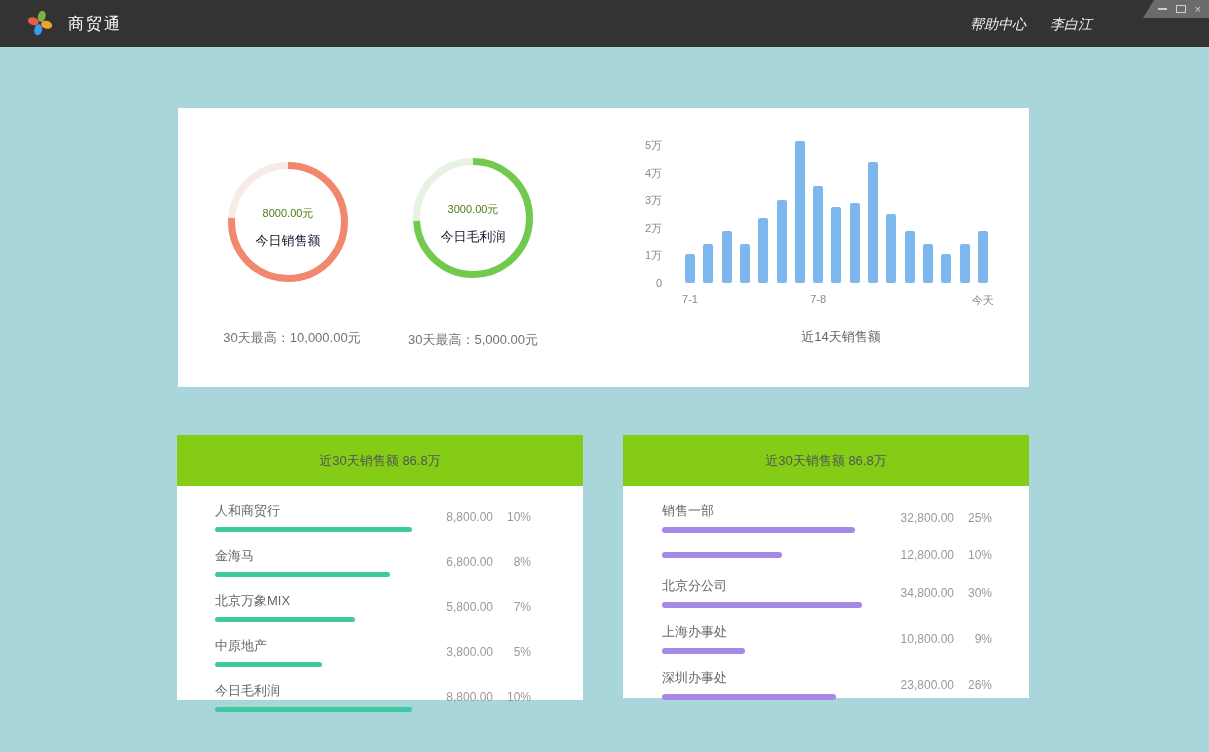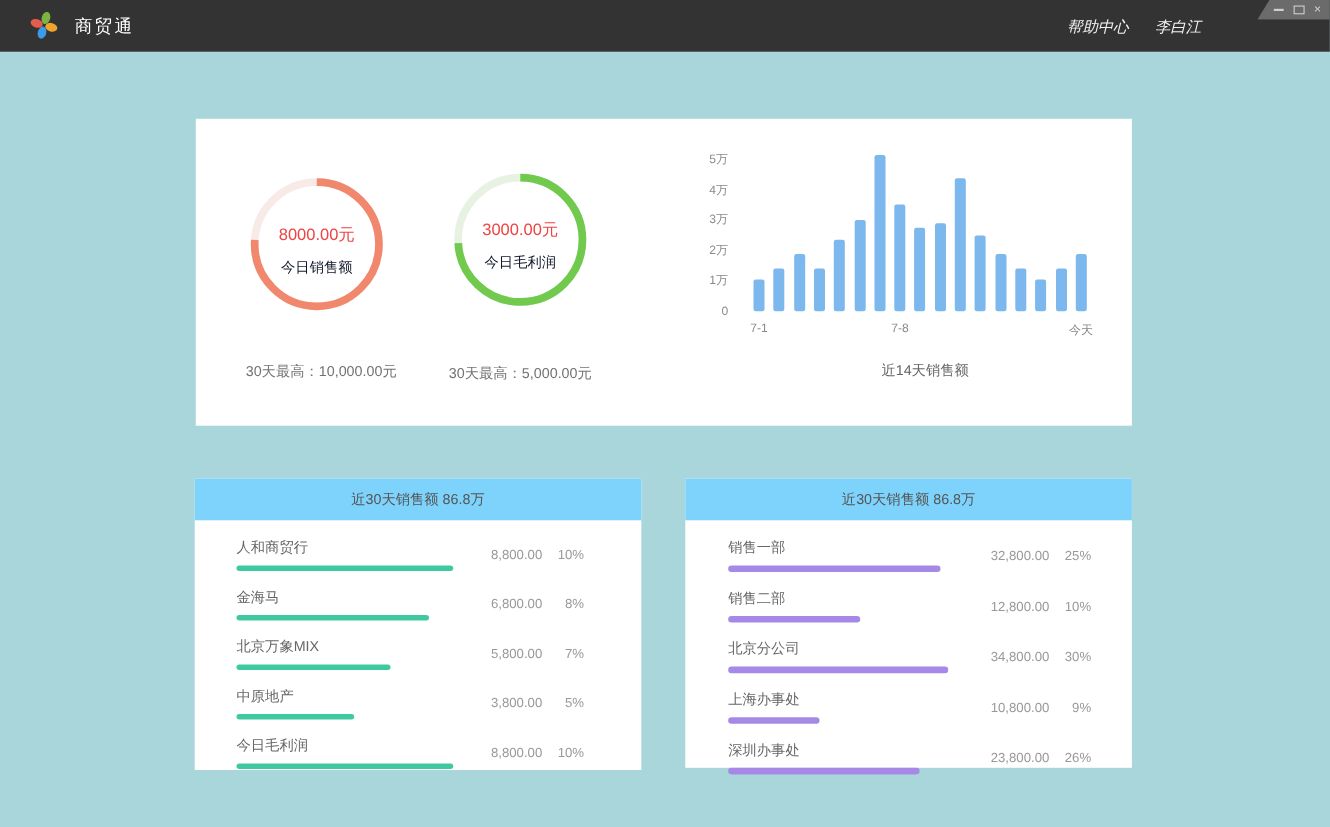--- a/index.html
+++ b/index.html
@@ -26,38 +26,38 @@
   .wc-close{color:#cfcfcf;font-size:11px;line-height:10px;}
   
   .card{position:absolute;background:#ffffff;}
   .overview-card{left:178px;top:108px;width:851px;height:279px;}
   
   .donut{position:absolute;width:126px;height:126px;}
   .donut-0{left:47px;top:51px;}
   .donut-1{left:232px;top:47px;}
   .donut svg{display:block;}
   .donut-text{position:absolute;inset:0;display:flex;flex-direction:column;align-items:center;justify-content:center;gap:11px;}
-  .donut-value{font-size:15px;color:#ef4444;margin-top:12px;}
+  .donut-value{font-size:11px;color:#4d7c0f;margin-top:12px;}
   .donut-label{font-size:13px;color:#0f172a;}
   .donut-caption{position:absolute;width:260px;text-align:center;font-size:13px;color:#737373;}
   .cap-0{left:-16px;top:221px;}
   .cap-1{left:165px;top:223px;}
   
   .bc-y{position:absolute;left:448px;bottom:104px;width:36px;height:150px;}
   .ylab{position:absolute;right:0;font-size:11px;color:#8a8a8a;line-height:12px;}
   .bc-plot{position:absolute;left:507px;bottom:104px;width:312px;height:150px;}
   .bar{position:absolute;bottom:0;width:10px;border-radius:2px;}
   .bc-x{position:absolute;left:507px;top:185px;width:312px;height:14px;}
   .xlab{position:absolute;transform:translateX(-50%);font-size:11px;color:#8a8a8a;white-space:nowrap;}
   .bc-title{position:absolute;left:507px;top:220px;width:312px;text-align:center;font-size:13px;color:#666666;}
   
   .list-card{width:406px;}
   .customers-card{left:177px;top:435px;height:265px;}
   .departments-card{left:623px;top:435px;height:263px;}
-  .card-header{height:38px;background:#7dd3fc;display:flex;align-items:center;justify-content:center;font-size:13px;color:#555555;}
+  .card-header{height:51px;background:#84cc16;display:flex;align-items:center;justify-content:center;font-size:13px;color:#555555;}
   .card-body{padding-top:16px;}
   .customers-card .card-body{padding-left:38px;padding-right:52px;}
   .departments-card .card-body{padding-left:39px;padding-right:37px;}
   .list-row{display:flex;align-items:center;margin-bottom:15px;}
   .row-main{flex:1;min-width:0;}
   .row-name{font-size:13px;color:#666666;margin-bottom:7px;}
   .row-bar{height:5px;border-radius:3px;}
   .departments-card .row-bar{height:6px;}
   .row-vals{display:flex;align-items:baseline;padding-bottom:0px;}
   .row-amount{width:72px;text-align:right;font-size:12px;color:#999999;}
@@ -222,21 +222,20 @@
             <div class="row-name">销售一部</div>
             <div class="row-bar" style="width: 193px; background: rgb(166, 137, 230);"></div>
           </div>
           <div class="row-vals">
             <span class="row-amount">32,800.00</span>
             <span class="row-pct">25%</span>
           </div>
         </div>
         <div class="list-row">
           <div class="row-main">
-            <div class="row-name">销售二部</div>
             <div class="row-bar" style="width: 120px; background: rgb(166, 137, 230);"></div>
           </div>
           <div class="row-vals">
             <span class="row-amount">12,800.00</span>
             <span class="row-pct">10%</span>
           </div>
         </div>
         <div class="list-row">
           <div class="row-main">
             <div class="row-name">北京分公司</div>

